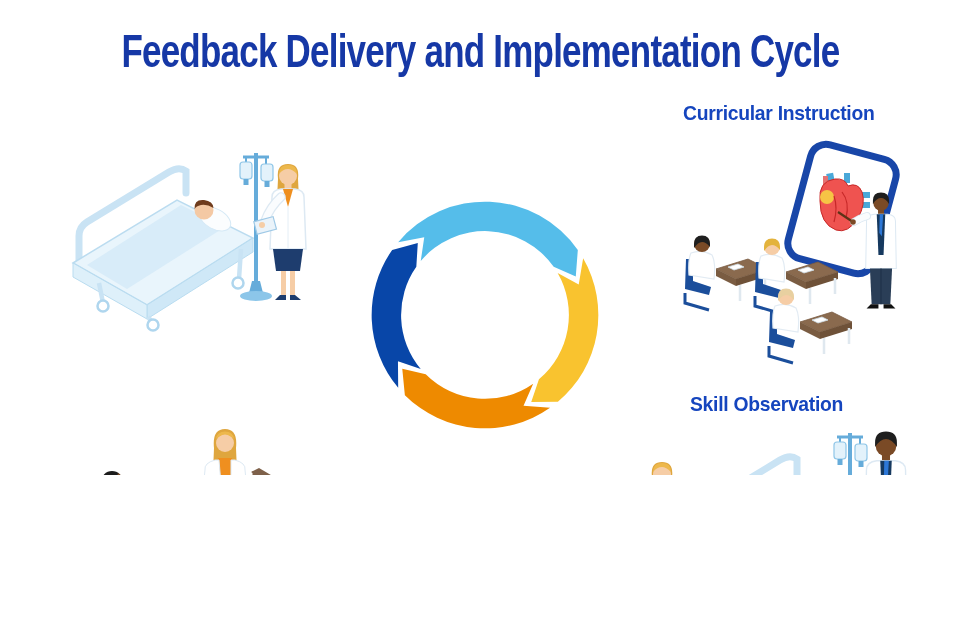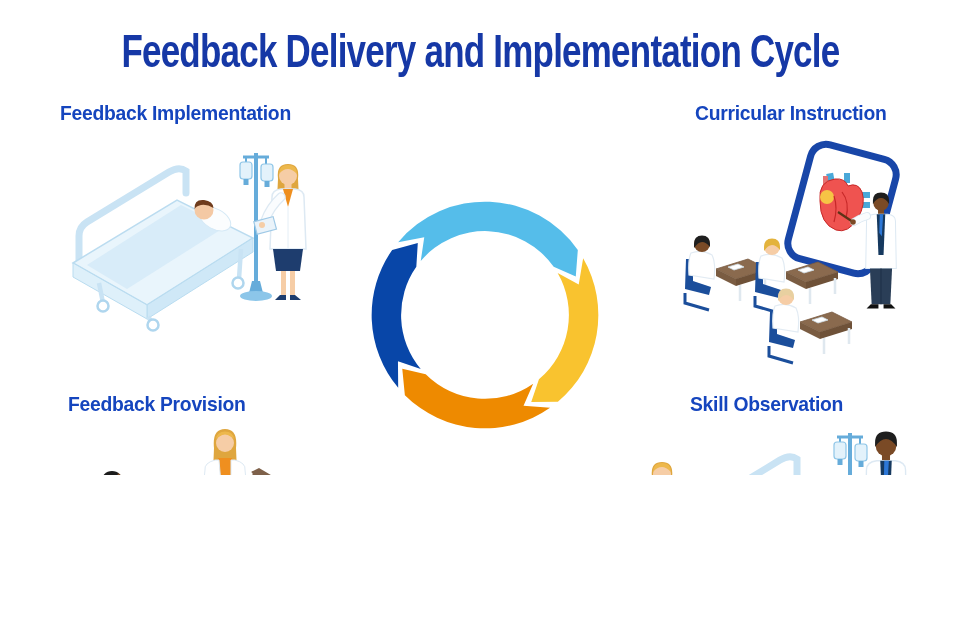--- a/index.html
+++ b/index.html
@@ -4,21 +4,21 @@
 <style>
   html,body{margin:0;padding:0;background:#fff;}
   .canvas{position:relative;width:960px;height:475px;background:var(--background,#fff);
           font-family:"Liberation Sans",sans-serif;overflow:hidden;}
   .title{position:absolute;top:28px;left:0;width:960px;text-align:center;
          font-size:46px;font-weight:bold;color:var(--title-text,#1638A6);line-height:1;}
   .title span{display:inline-block;transform:scaleX(0.76);transform-origin:center;letter-spacing:-1px;white-space:nowrap;}
   .qlabel{position:absolute;font-size:21px;font-weight:bold;color:var(--label-text,#1545BE);line-height:1.2;white-space:nowrap;}
   .qlabel span{display:inline-block;transform:scaleX(0.92);transform-origin:left;letter-spacing:-0.3px;}
   .lbl-tl{left:60px;top:100px;}
-  .lbl-tr{left:683px;top:100px;margin-left:12px;}
+  .lbl-tr{left:683px;top:100px;}
   .lbl-bl{left:68px;top:391px;}
   .lbl-br{left:690px;top:391px;}
   .scene{position:absolute;}
   .scene-tl{left:55px;top:133px;}
   .scene-tr{left:650px;top:138px;}
   .scene-bl{left:55px;top:420px;}
   .scene-br{left:628px;top:411px;}
   .cycle{position:absolute;left:349px;top:179px;}
   svg{display:block;}
 </style>
@@ -78,23 +78,21 @@
         <path d="M -13 76 L 13 76 L 11 118 L -11 118 Z" fill="#2A3E57"></path>
         <path d="M 0 76 L 0 118" stroke="#1F3047" stroke-width="1.2"></path>
         <path d="M -12 118 L -3 118 L -3 123 L -17 123 Z" fill="#111111"></path>
         <path d="M 3 118 L 12 118 L 17 123 L 3 123 Z" fill="#111111"></path>
       </g>
     </defs>
   </svg>
 
   <div class="title"><span>Feedback Delivery and Implementation Cycle</span></div>
 
-  <div class="qlabel lbl-tl"><span>Feedback Implementation</span></div>
   <div class="qlabel lbl-tr"><span>Curricular Instruction</span></div>
-  <div class="qlabel lbl-bl"><span>Feedback Provision</span></div>
   <div class="qlabel lbl-br"><span>Skill Observation</span></div>
 
   <svg class="cycle" width="272" height="272" viewBox="0 0 240 240">
     <path d="M 43.4 55.7 A 100 100 0 0 1 201.9 62.6 L 200.1 86.0 L 180.6 77.5 A 74 74 0 0 0 63.3 72.4 L 66.4 51.4 Z" fill="#55BDEA"></path>
     <path d="M 206.6 70 A 100 100 0 0 1 184.3 196.6 L 160.8 196.8 L 167.6 176.7 A 74 74 0 0 0 184.1 83 L 202.7 93.1 Z" fill="#F9C32F"></path>
     <path d="M 177.4 201.9 A 100 100 0 0 1 49.3 190.7 L 47.0 167.4 L 67.7 172.3 A 74 74 0 0 0 162.5 180.6 L 154.0 200.1 Z" fill="#EE8A00"></path>
     <path d="M 43.4 184.3 A 100 100 0 0 1 38.1 62.6 L 60.7 56.4 L 59.4 77.5 A 74 74 0 0 0 63.3 167.6 L 43.2 160.8 Z" fill="#0846A8"></path>
   </svg>
 
   <svg class="scene scene-tl" width="260" height="200" viewBox="0 0 260 200">

